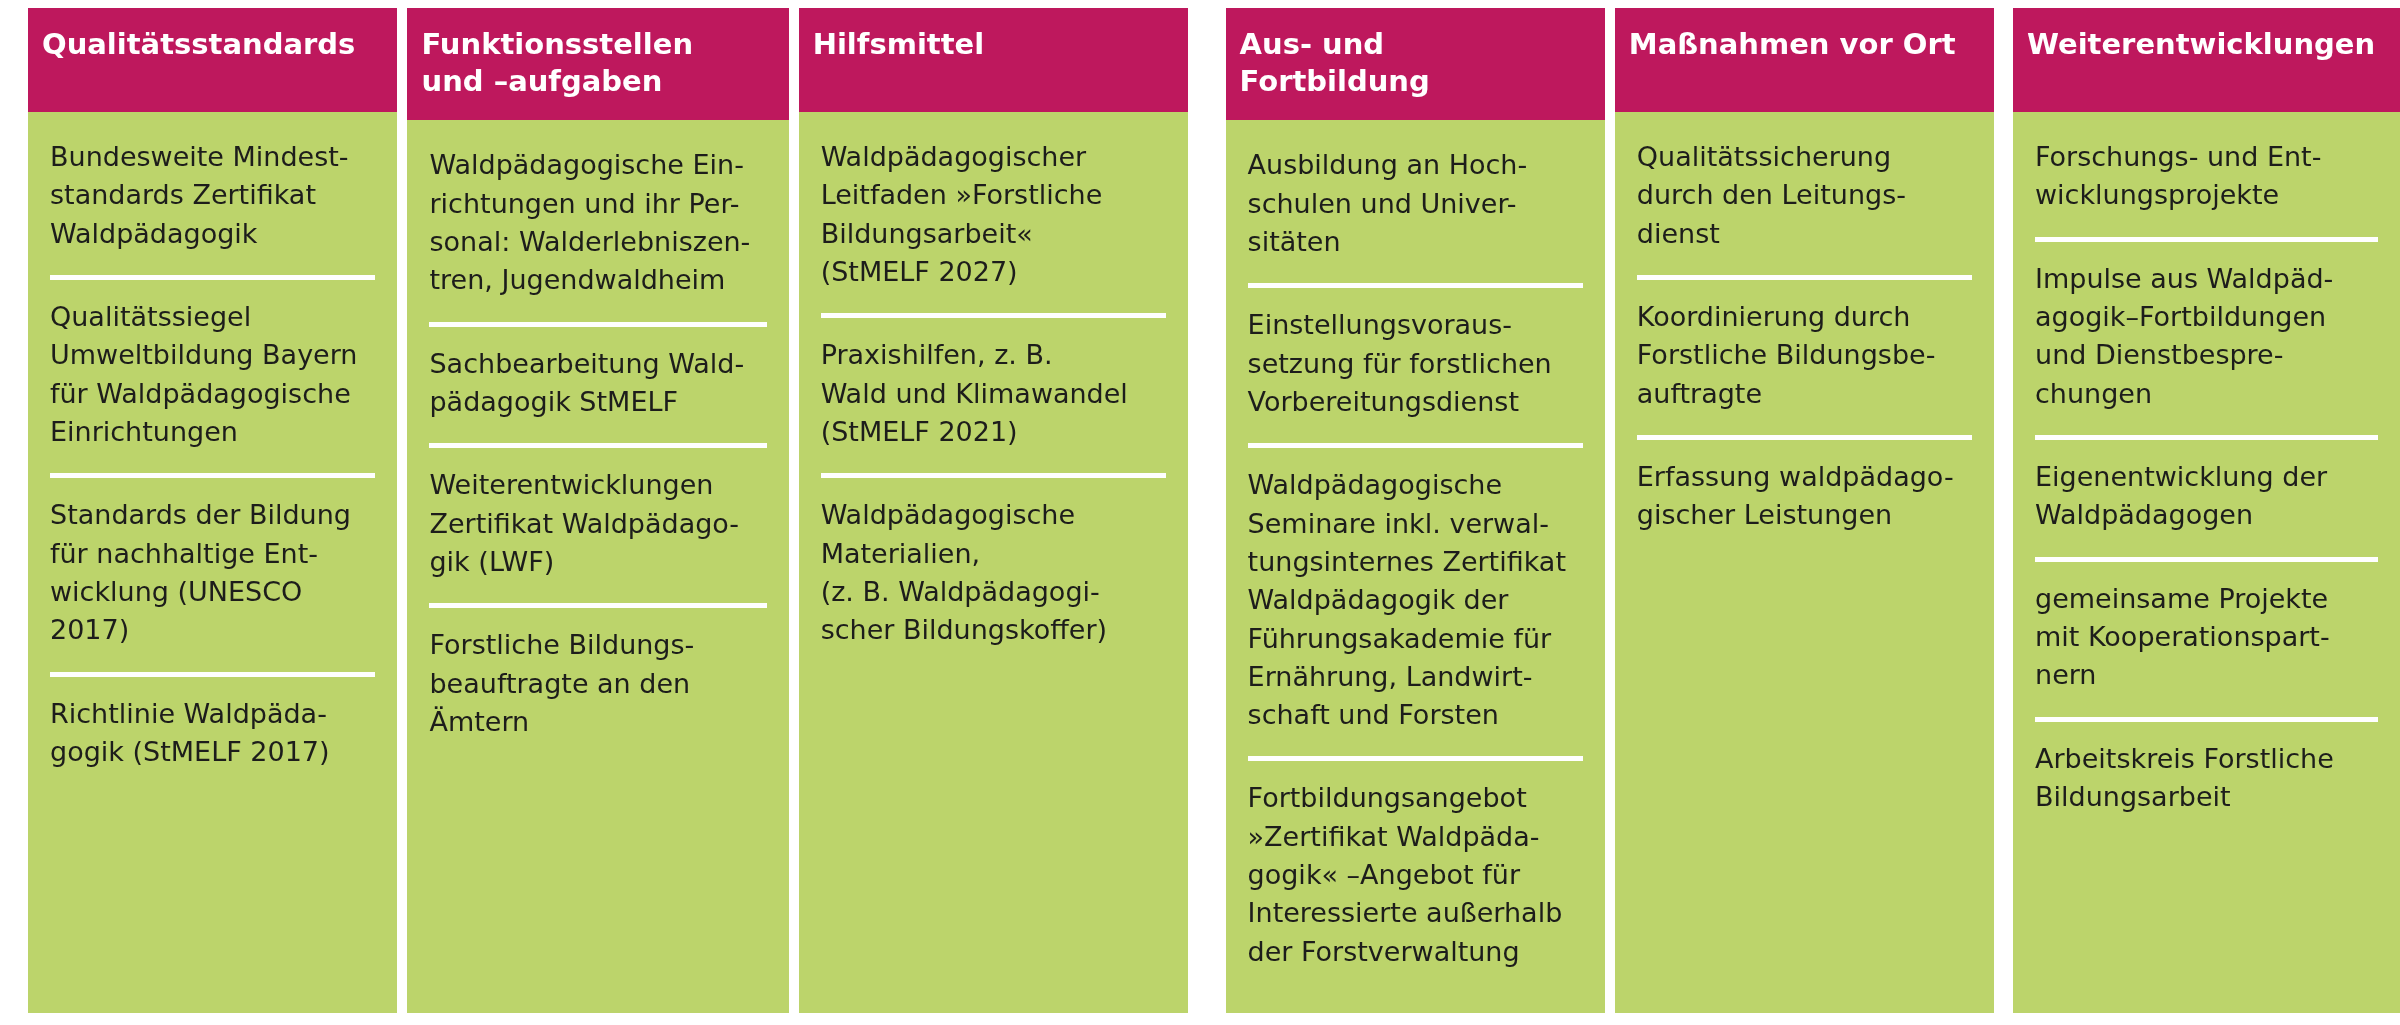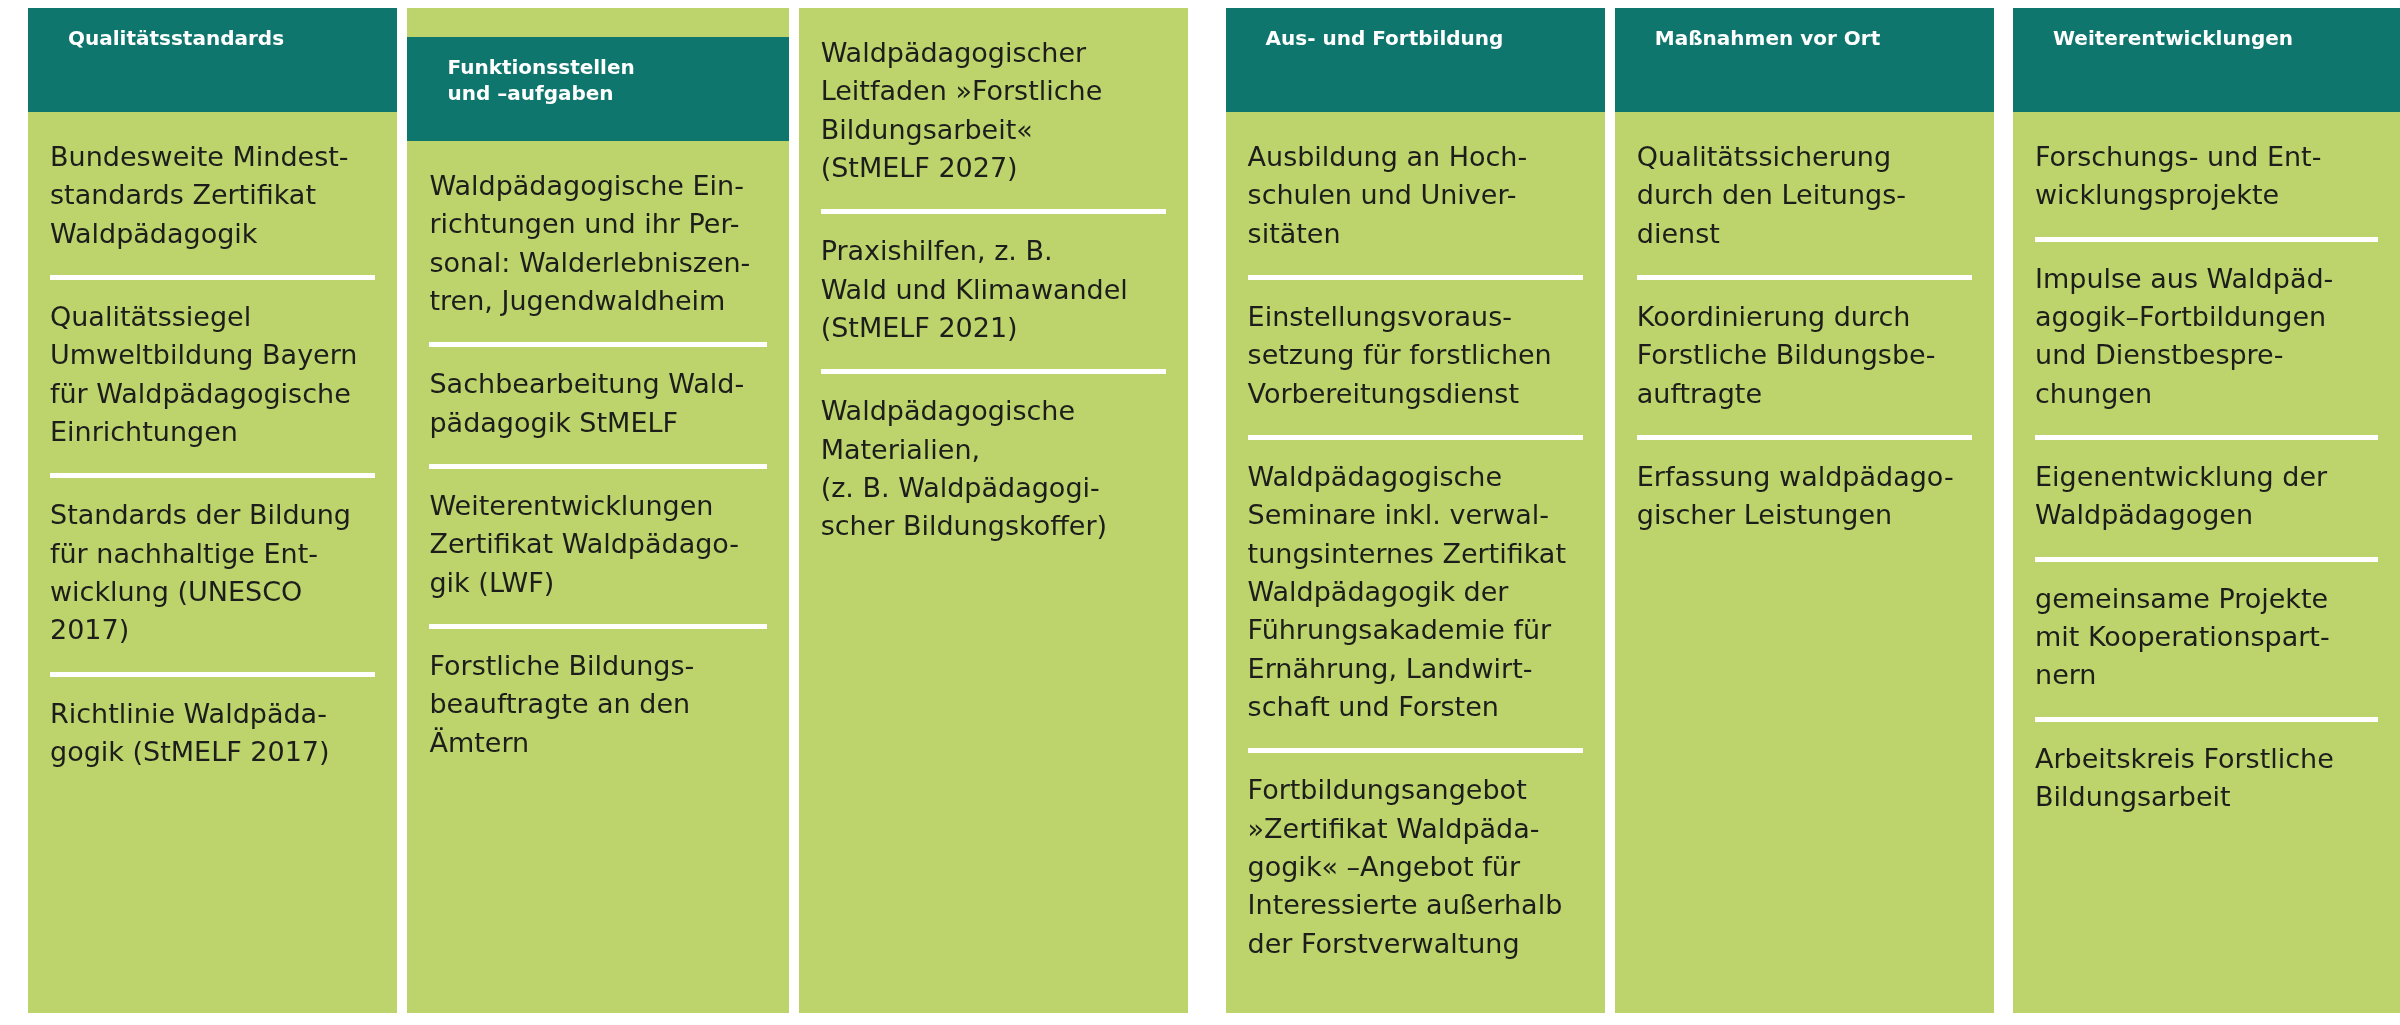--- a/index.html
+++ b/index.html
@@ -25,26 +25,26 @@
   }
   .column {
     box-sizing: border-box;
     display: flex;
     flex-direction: column;
     height: 1005px;
     background: #bcd46b;
   }
   .col-head {
     box-sizing: border-box;
-    background: #0f766e;
+    background: #be185d;
     color: #ffffff;
-    font-size: 20px;
+    font-size: 29px;
     line-height: 1.28;
     font-weight: 600;
-    padding: 18px 22px 20px 40px;
+    padding: 18px 22px 20px 14px;
     min-height: 104px;
   }
   .col-head.two-line {
     min-height: 104px;
   }
   .col-body {
     box-sizing: border-box;
     flex: 1 1 auto;
     padding: 26px 22px 20px 22px;
     color: #1d1d1b;
@@ -89,21 +89,21 @@
 für nachhaltige Ent-
 wicklung (UNESCO
 2017)</div>
       <div class="divider"></div>
       <div class="item">Richtlinie Waldpäda-
 gogik (StMELF 2017)</div>
     </div>
   </div>
 
   <div class="column c1">
-    <div class="col-head two-line" style="white-space: pre-line; margin-top: 29px;">Funktionsstellen
+    <div class="col-head two-line" style="white-space: pre-line;">Funktionsstellen
 und –aufgaben</div>
     <div class="col-body">
       <div class="item">Waldpädagogische Ein-
 richtungen und ihr Per-
 sonal: Walderlebniszen-
 tren, Jugendwaldheim</div>
       <div class="divider"></div>
       <div class="item">Sachbearbeitung Wald-
 pädagogik StMELF</div>
       <div class="divider"></div>
@@ -111,20 +111,21 @@
 Zertifikat Waldpädago-
 gik (LWF)</div>
       <div class="divider"></div>
       <div class="item">Forstliche Bildungs-
 beauftragte an den
 Ämtern</div>
     </div>
   </div>
 
   <div class="column c2">
+    <div class="col-head">Hilfsmittel</div>
     <div class="col-body">
       <div class="item">Waldpädagogischer
 Leitfaden »Forstliche
 Bildungsarbeit«
 (StMELF 2027)</div>
       <div class="divider"></div>
       <div class="item">Praxishilfen, z. B.
 Wald und Klimawandel
 (StMELF 2021)</div>
       <div class="divider"></div>

